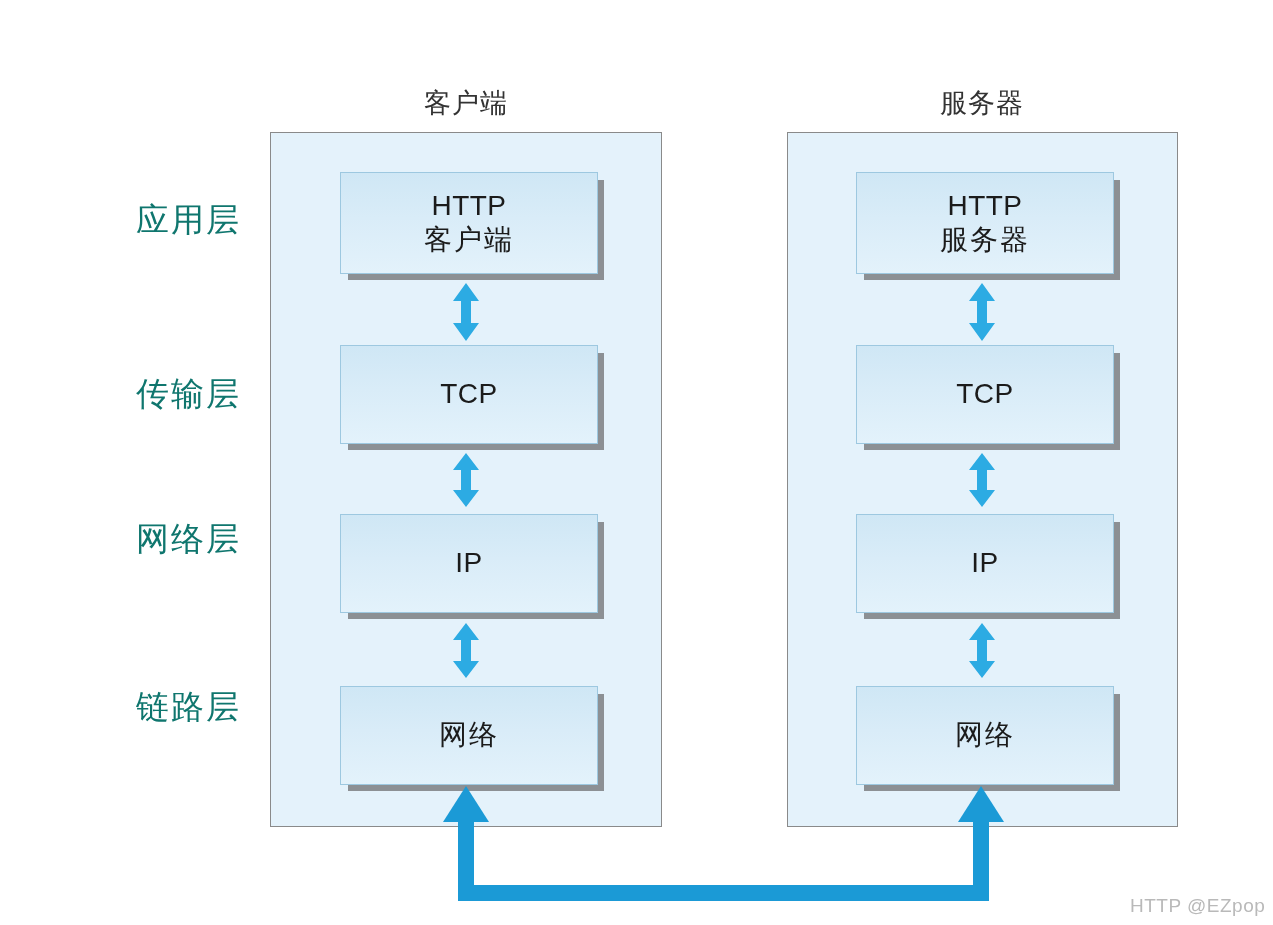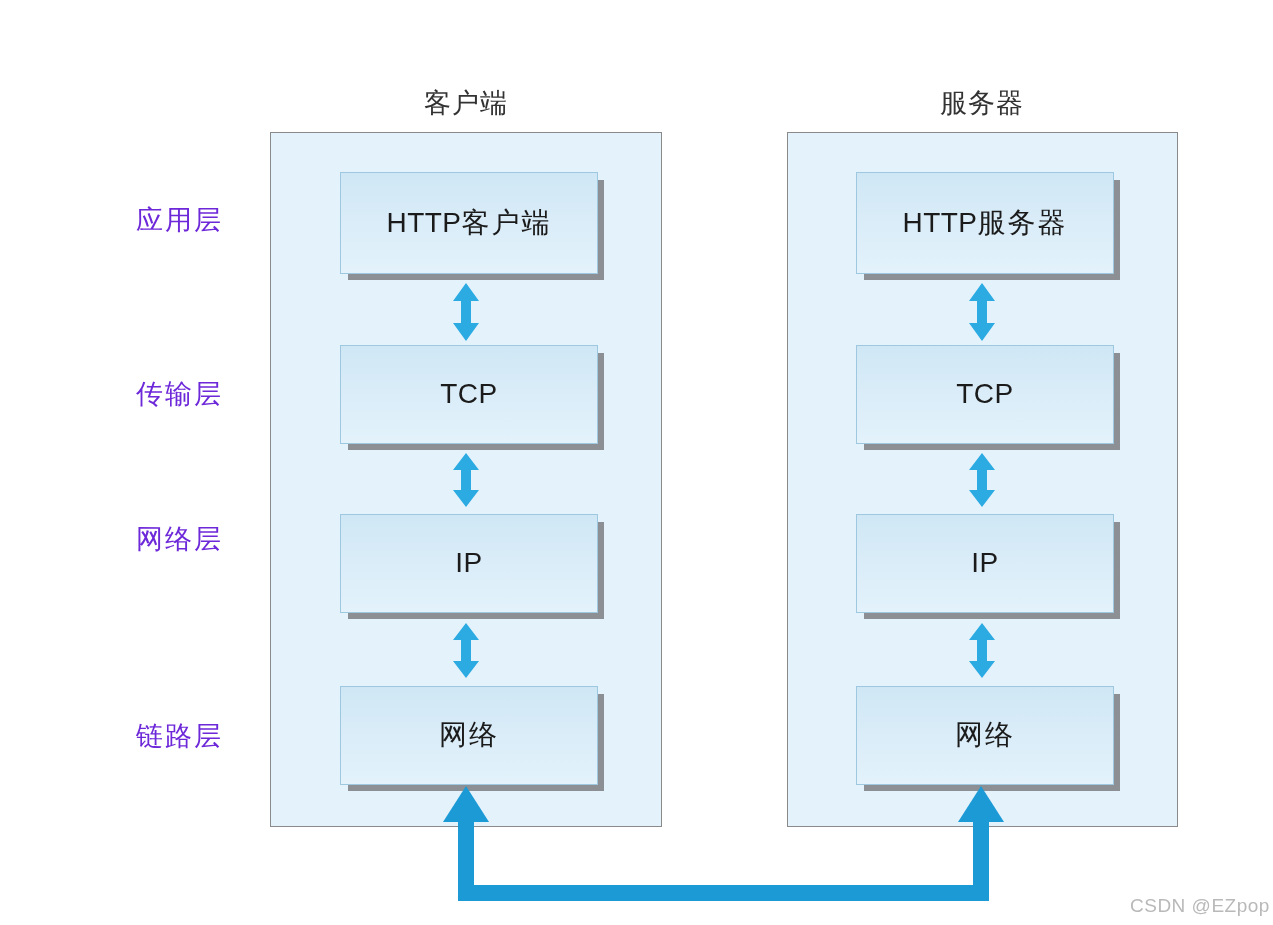--- a/index.html
+++ b/index.html
@@ -35,34 +35,35 @@
     position: absolute;
     background: #e4f2fb;
     border: 1px solid #8a8a8a;
     box-sizing: border-box;
   }
 
   
   .layer-label {
     position: absolute;
     left: 136px;
-    font-size: 27px;
-    color: #6d28d9;
+    font-size: 33px;
+    color: #0f766e;
     letter-spacing: 2px;
     white-space: nowrap;
     transform: translateY(-50%);
   }
 
   
   .proto-box {
     position: absolute;
     box-sizing: border-box;
     background: linear-gradient(to bottom, #cfe7f5 0%, #d9ecf8 45%, #e3f2fb 100%);
     border: 1px solid #9dc8e0;
     display: flex;
+    flex-direction: column;
     align-items: center;
     justify-content: center;
     color: #1b1b1b;
     box-shadow: 7px 7px 0 -1px #8c9094;
   }
   .proto-line {
     font-size: 28px;
     line-height: 1.22;
     white-space: nowrap;
     letter-spacing: 0.5px;
@@ -103,21 +104,21 @@
 
   <div class="col-title" style="left:466px; top:85px;">客户端</div>
   <div class="col-title" style="left:982px; top:85px;">服务器</div>
 
   <div class="host-box" style="left:270px; top:132px; width:392px; height:695px;"></div>
   <div class="host-box" style="left:787px; top:132px; width:391px; height:695px;"></div>
 
   <div class="layer-label" style="top:220px;">应用层</div>
   <div class="layer-label" style="top:394px;font-family:Liberation Serif, serif;">传输层</div>
   <div class="layer-label" style="top:539px;">网络层</div>
-  <div class="layer-label" style="top:736px;">链路层</div>
+  <div class="layer-label" style="top:707px;">链路层</div>
 
   <div class="proto-box" style="left:340px; top:172px; width:258px; height:102px;">
     <span class="proto-line">HTTP</span>
     <span class="proto-line cjk">客户端</span>
   </div>
 
   <div class="proto-box" style="left:340px; top:345px; width:258px; height:99px;">
     <span class="proto-line">TCP</span>
   </div>
 
@@ -184,15 +185,15 @@
 
     <rect x="973" y="810" width="16" height="86" fill="#1b9ad6"></rect>
 
     <rect x="458" y="885" width="531" height="16" fill="#1b9ad6"></rect>
 
     <polygon points="466,786 489,822 443,822" fill="#1b9ad6"></polygon>
 
     <polygon points="981,786 1004,822 958,822" fill="#1b9ad6"></polygon>
   </svg>
 
-  <div class="watermark" style="left:1130px; top:895px;">CSDN @EZpop</div>
+  <div class="watermark" style="left:1130px; top:895px;">HTTP @EZpop</div>
 
 </div>
 
 </body></html>

